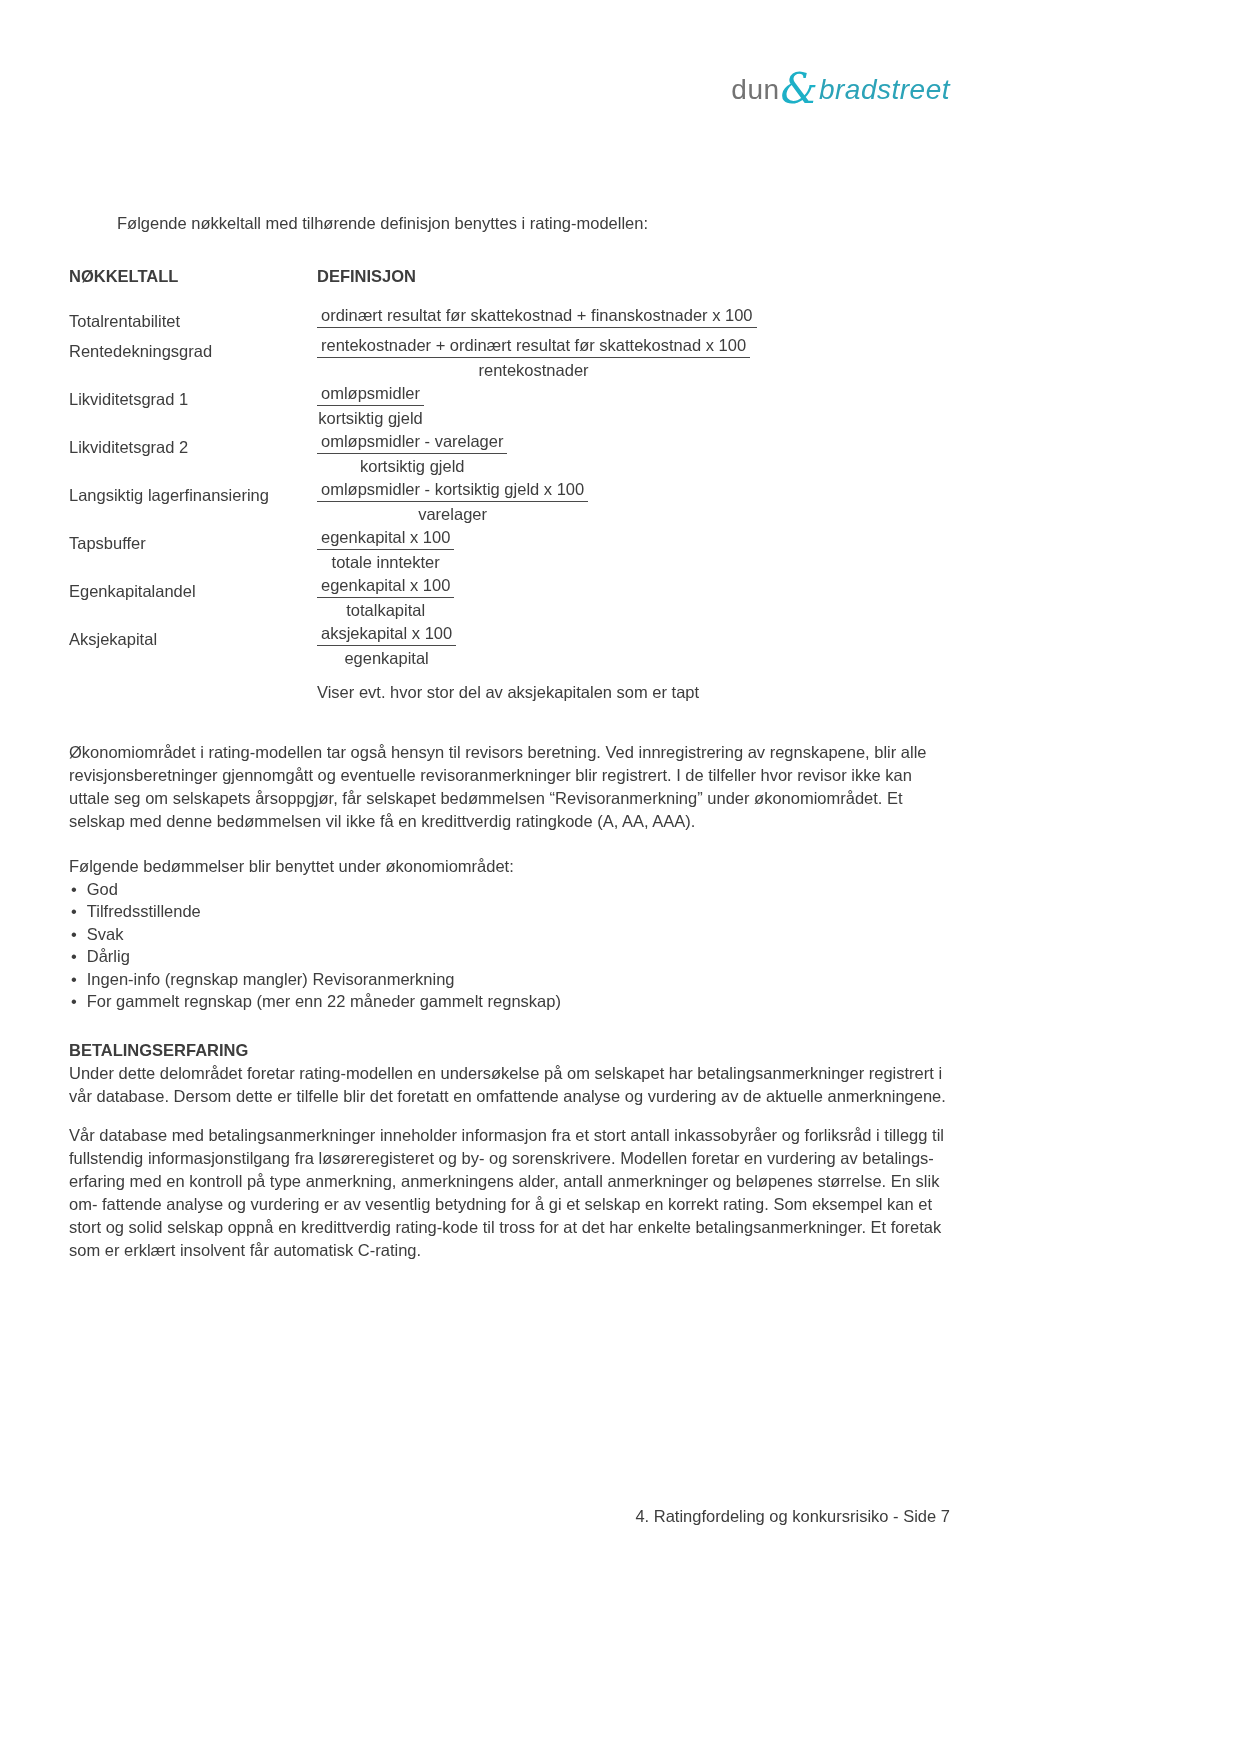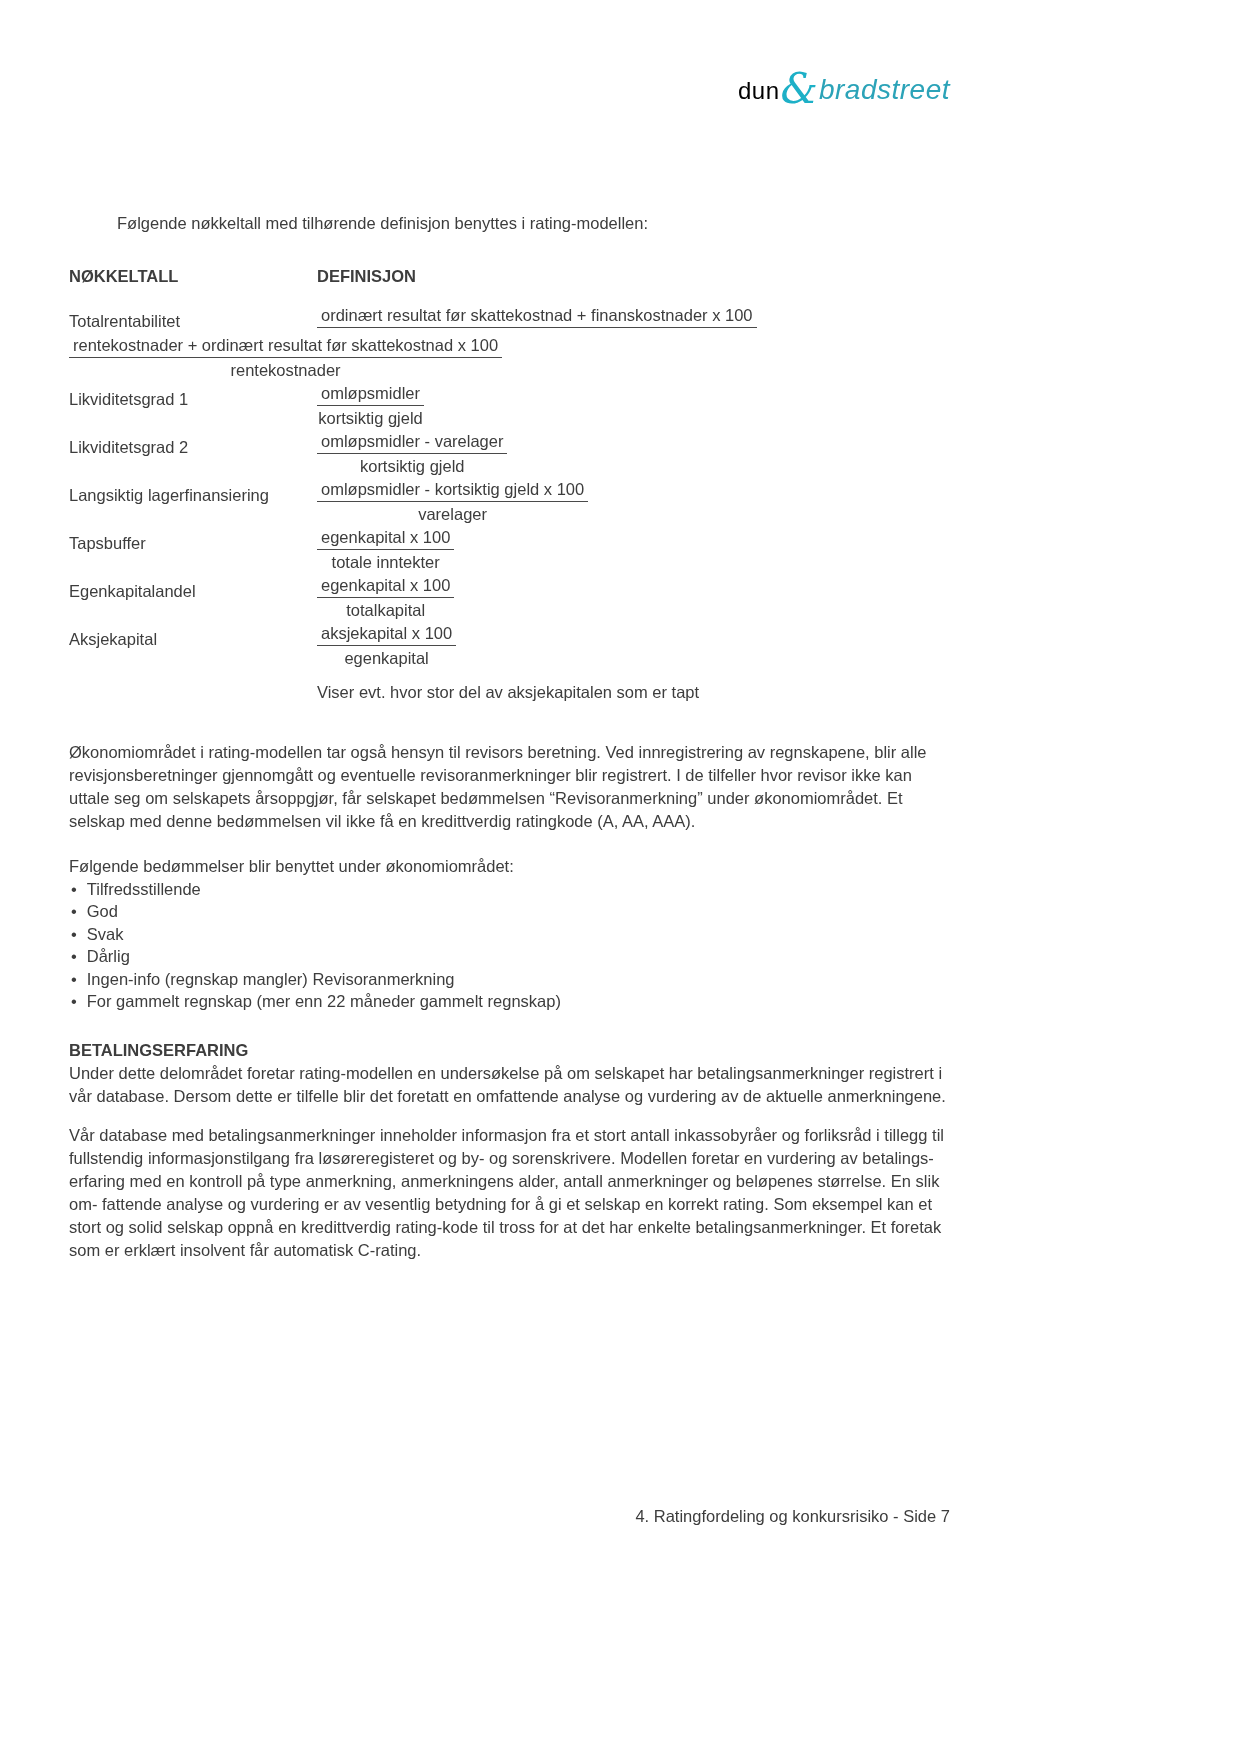--- a/index.html
+++ b/index.html
@@ -22,22 +22,22 @@
   }
   
   .logo-row {
     display:flex;
     justify-content:flex-end;
     align-items:baseline;
     margin-top:70px;
     height:42px;
   }
   .logo-dun {
-    font-size:24px;
-    color:#000000;
+    font-size:28px;
+    color:#737373;
     letter-spacing:0.5px;
   }
   .logo-amp {
     font-family:"DejaVu Serif","Liberation Serif",serif;
     font-style:italic;
     font-size:42px;
     line-height:30px;
     color:#1db0c7;
     margin:0 1px;
     position:relative;
@@ -110,20 +110,21 @@
     <div class="rows">
 
       <div class="row">
         <div class="term">Totalrentabilitet</div>
         <div class="fraction">
           <div class="frac-num">ordinært resultat før skattekostnad + finanskostnader x 100</div>
         </div>
       </div>
 
       <div class="row">
+        <div class="term">Rentedekningsgrad</div>
         <div class="fraction">
           <div class="frac-num">rentekostnader + ordinært resultat før skattekostnad x 100</div>
           <div class="frac-den">rentekostnader</div>
         </div>
       </div>
 
       <div class="row">
         <div class="term">Likviditetsgrad 1</div>
         <div class="fraction">
           <div class="frac-num">omløpsmidler</div>
@@ -173,22 +174,22 @@
 
     </div>
 
     <div class="table-note">Viser evt. hvor stor del av aksjekapitalen som er tapt</div>
 
     <div class="para para-economy">Økonomiområdet i rating-modellen tar også hensyn til revisors beretning. Ved innregistrering av regnskapene, blir alle revisjonsberetninger gjennomgått og eventuelle revisoranmerkninger blir registrert. I de tilfeller hvor revisor ikke kan uttale seg om selskapets årsoppgjør, får selskapet bedømmelsen “Revisoranmerkning” under økonomiområdet. Et selskap med denne bedømmelsen vil ikke få en kredittverdig ratingkode (A, AA, AAA).</div>
 
     <div class="list-intro">Følgende bedømmelser blir benyttet under økonomiområdet:</div>
 
     <ul class="bullets">
+      <li>God</li>
       <li>Tilfredsstillende</li>
-      <li>God</li>
       <li>Svak</li>
       <li>Dårlig</li>
       <li>Ingen-info (regnskap mangler) Revisoranmerkning</li>
       <li>For gammelt regnskap (mer enn 22 måneder gammelt regnskap)</li>
     </ul>
 
     <div class="heading2">BETALINGSERFARING</div>
 
     <div class="para">Under dette delområdet foretar rating-modellen en undersøkelse på om selskapet har betalingsanmerkninger registrert i vår database. Dersom dette er tilfelle blir det foretatt en omfattende analyse og vurdering av de aktuelle anmerkningene.</div>
 

